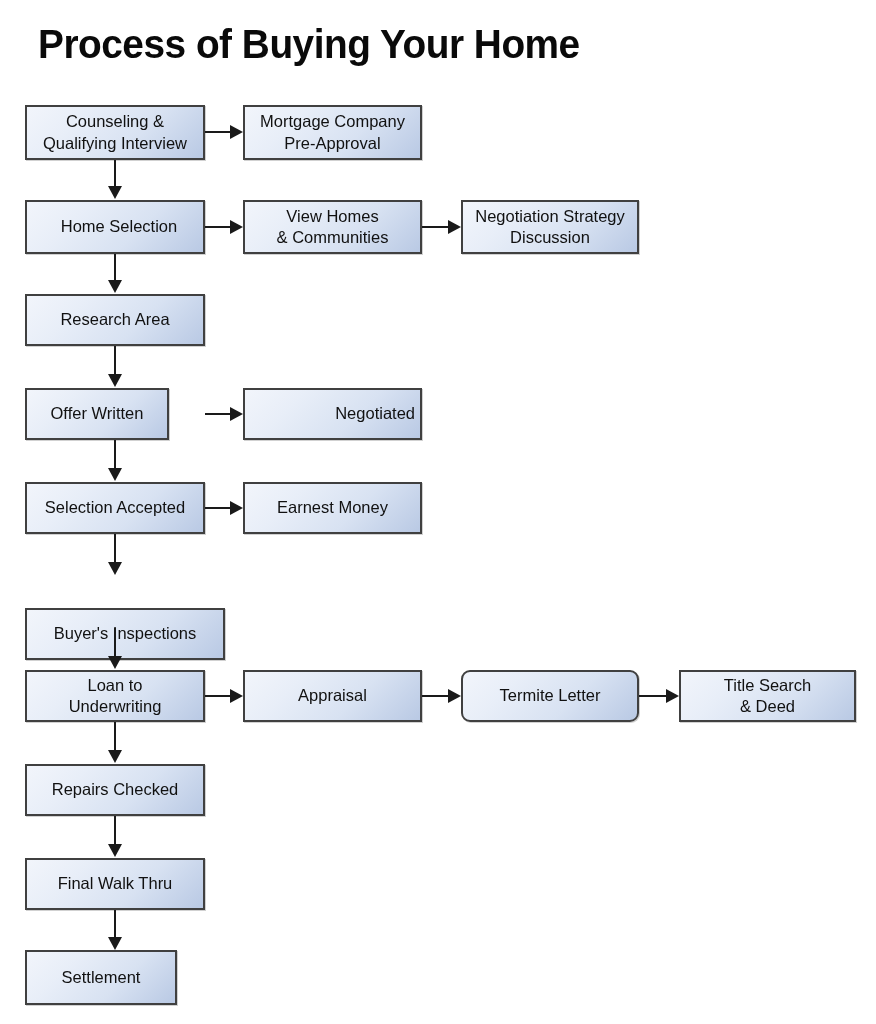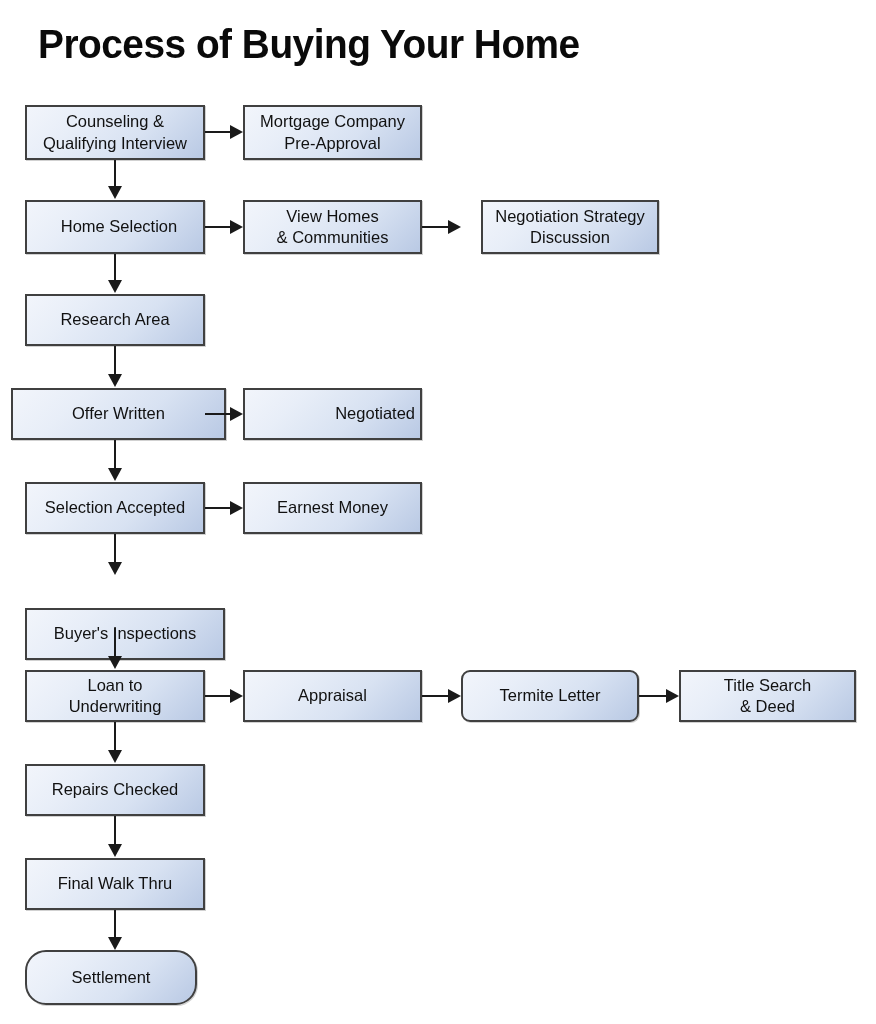--- a/index.html
+++ b/index.html
@@ -113,38 +113,38 @@
   <div class="conn v" style="left:114px; top:160px; height:26px;"></div>
   <div class="arrowhead down" style="left:108px; top:186px;"></div>
 
   <div class="node" style="left:25px; top:200px; width:180px; height:54px;padding-left:8px;">
     <span class="label">Home Selection</span>
   </div>
   <div class="node" style="left:243px; top:200px; width:179px; height:54px;">
     <span class="label">View Homes
 &amp; Communities</span>
   </div>
-  <div class="node" style="left:461px; top:200px; width:178px; height:54px;margin-left:20px;">
+  <div class="node" style="left:461px; top:200px; width:178px; height:54px;">
     <span class="label">Negotiation Strategy
 Discussion</span>
   </div>
   <div class="conn h" style="left:205px; top:226px; width:25px;"></div>
   <div class="arrowhead right" style="left:230px; top:220px;"></div>
   <div class="conn h" style="left:422px; top:226px; width:26px;"></div>
   <div class="arrowhead right" style="left:448px; top:220px;"></div>
   <div class="conn v" style="left:114px; top:254px; height:26px;"></div>
   <div class="arrowhead down" style="left:108px; top:280px;"></div>
 
   <div class="node" style="left:25px; top:294px; width:180px; height:52px;">
     <span class="label">Research Area</span>
   </div>
   <div class="conn v" style="left:114px; top:346px; height:28px;"></div>
   <div class="arrowhead down" style="left:108px; top:374px;"></div>
 
-  <div class="node" style="left:11px; top:388px; width:215px; height:52px;">
+  <div class="node" style="left:25px; top:388px; width:144px; height:52px;">
     <span class="label">Offer Written</span>
   </div>
   <div class="node" style="left:243px; top:388px; width:179px; height:52px;justify-content:flex-end;">
     <span class="label">Negotiated</span>
   </div>
   <div class="conn h" style="left:205px; top:413px; width:25px;"></div>
   <div class="arrowhead right" style="left:230px; top:407px;"></div>
   <div class="conn v" style="left:114px; top:440px; height:28px;"></div>
   <div class="arrowhead down" style="left:108px; top:468px;"></div>
 
@@ -193,17 +193,17 @@
   </div>
   <div class="conn v" style="left:114px; top:816px; height:28px;"></div>
   <div class="arrowhead down" style="left:108px; top:844px;"></div>
 
   <div class="node" style="left:25px; top:858px; width:180px; height:52px;">
     <span class="label">Final Walk Thru</span>
   </div>
   <div class="conn v" style="left:114px; top:910px; height:27px;"></div>
   <div class="arrowhead down" style="left:108px; top:937px;"></div>
 
-  <div class="node" style="left:25px; top:950px; width:172px; height:55px;border-radius:21px;">
+  <div class="node" style="left:25px; top:950px; width:152px; height:55px;">
     <span class="label">Settlement</span>
   </div>
 
 </div>
 
 </body></html>

